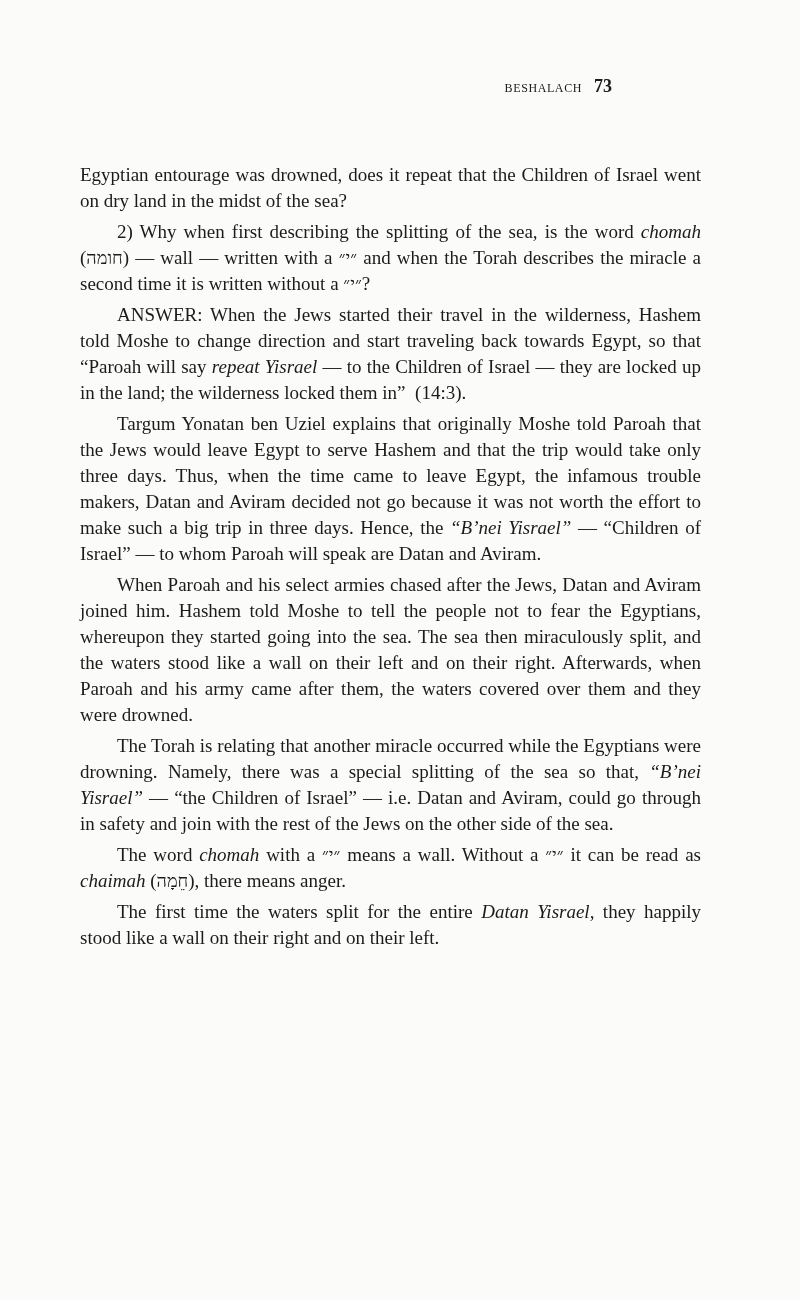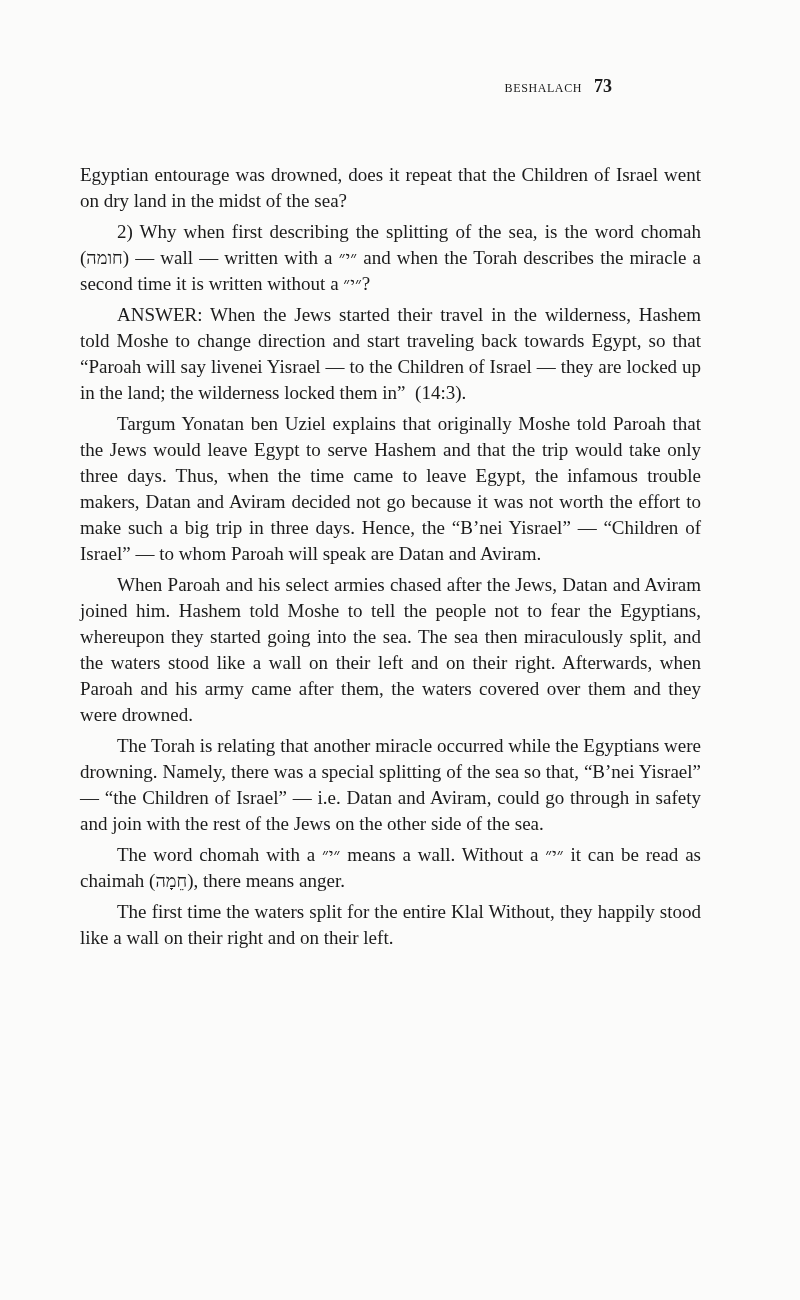--- a/index.html
+++ b/index.html
@@ -36,36 +36,36 @@
     position: absolute;
     top: 146px; left: 80px;
     width: 621px;
     font-size: 19px;
     line-height: 26px;
     text-align: justify;
   }
   .page-body p { margin: 5px 0 0 0; }
   .page-body p:first-child { margin-top: 16px; }
   .page-body p.indent { text-indent: 37px; }
-  .it { }
+  .it { font-style: italic; }
   .he {
     font-family: Liberation Serif, serif;
     font-size: 0.95em;
   }
 </style>
 </head>
 <body>
 
 <div class="page">
   <div class="page-header">
     <span class="title">Beshalach</span><span class="pagenum">73</span>
   </div>
   <div class="page-body">
       <p><span>Egyptian entourage was drowned, does it repeat that the Children of Israel went on dry land in the midst of the sea?</span></p>
       <p class="indent"><span>2) Why when first describing the splitting of the sea, is the word </span><span class="it">chomah</span><span> (</span><span class="he" dir="rtl">חומה</span><span>) — wall — written with a </span><span class="he" dir="rtl">״י״</span><span> and when the Torah describes the miracle a second time it is written without a </span><span class="he" dir="rtl">״י״</span><span>?</span></p>
-      <p class="indent"><span>ANSWER: When the Jews started their travel in the wilderness, Hashem told Moshe to change direction and start traveling back towards Egypt, so that “Paroah will say </span><span class="it">livenei Yisrael</span><span> — to the Children of Israel — they are locked up in the land; the wilderness locked them in” (14:3).</span></p>
+      <p class="indent"><span>ANSWER: When the Jews started their travel in the wilderness, Hashem told Moshe to change direction and start traveling back towards Egypt, so that “Paroah will say </span><span class="it">repeat Yisrael</span><span> — to the Children of Israel — they are locked up in the land; the wilderness locked them in” (14:3).</span></p>
       <p class="indent"><span>Targum Yonatan ben Uziel explains that originally Moshe told Paroah that the Jews would leave Egypt to serve Hashem and that the trip would take only three days. Thus, when the time came to leave Egypt, the infamous trouble makers, Datan and Aviram decided not go because it was not worth the effort to make such a big trip in three days. Hence, the </span><span class="it">“B’nei Yisrael”</span><span> — “Children of Israel” — to whom Paroah will speak are Datan and Aviram.</span></p>
       <p class="indent"><span>When Paroah and his select armies chased after the Jews, Datan and Aviram joined him. Hashem told Moshe to tell the people not to fear the Egyptians, whereupon they started going into the sea. The sea then miraculously split, and the waters stood like a wall on their left and on their right. Afterwards, when Paroah and his army came after them, the waters covered over them and they were drowned.</span></p>
       <p class="indent"><span>The Torah is relating that another miracle occurred while the Egyptians were drowning. Namely, there was a special splitting of the sea so that, </span><span class="it">“B’nei Yisrael”</span><span> — “the Children of Israel” — i.e. Datan and Aviram, could go through in safety and join with the rest of the Jews on the other side of the sea.</span></p>
       <p class="indent"><span>The word </span><span class="it">chomah</span><span> with a </span><span class="he" dir="rtl">״י״</span><span> means a wall. Without a </span><span class="he" dir="rtl">״י״</span><span> it can be read as </span><span class="it">chaimah</span><span> (</span><span class="he" dir="rtl">חֵמָה</span><span>), there means anger.</span></p>
-      <p class="indent"><span>The first time the waters split for the entire </span><span class="it">Klal Without</span><span>, they happily stood like a wall on their right and on their left.</span></p>
+      <p class="indent"><span>The first time the waters split for the entire </span><span class="it">Datan Yisrael</span><span>, they happily stood like a wall on their right and on their left.</span></p>
     </div>
 </div>
 
 </body></html>

